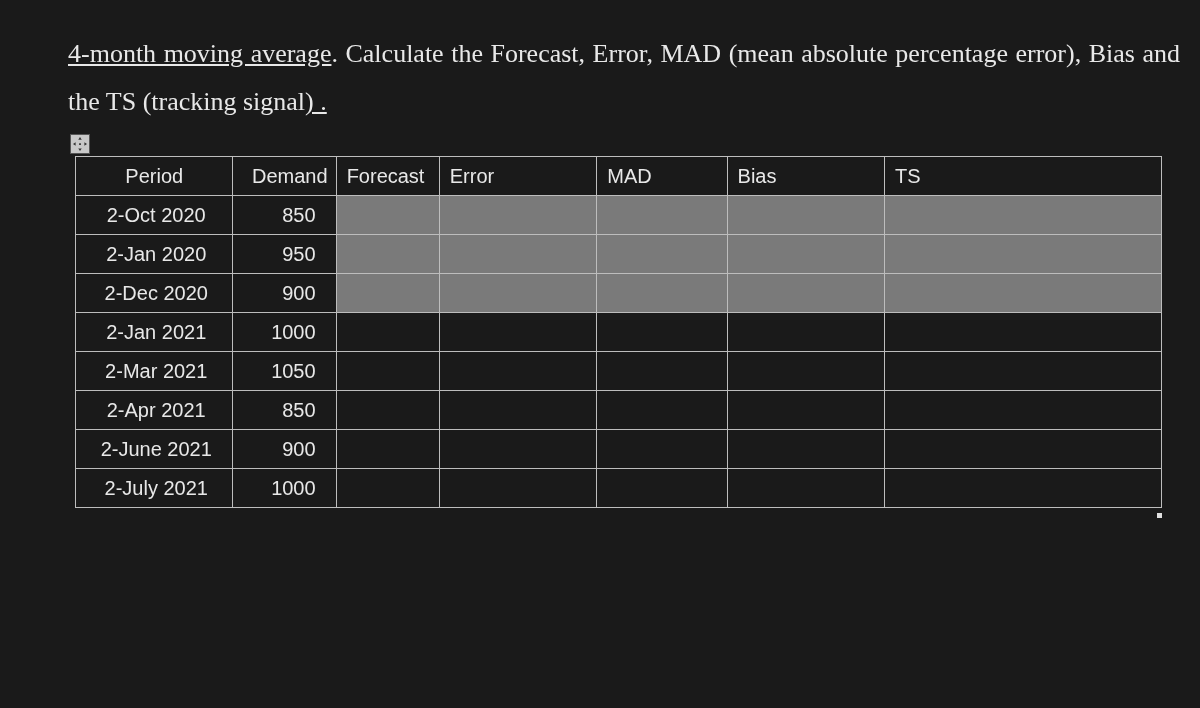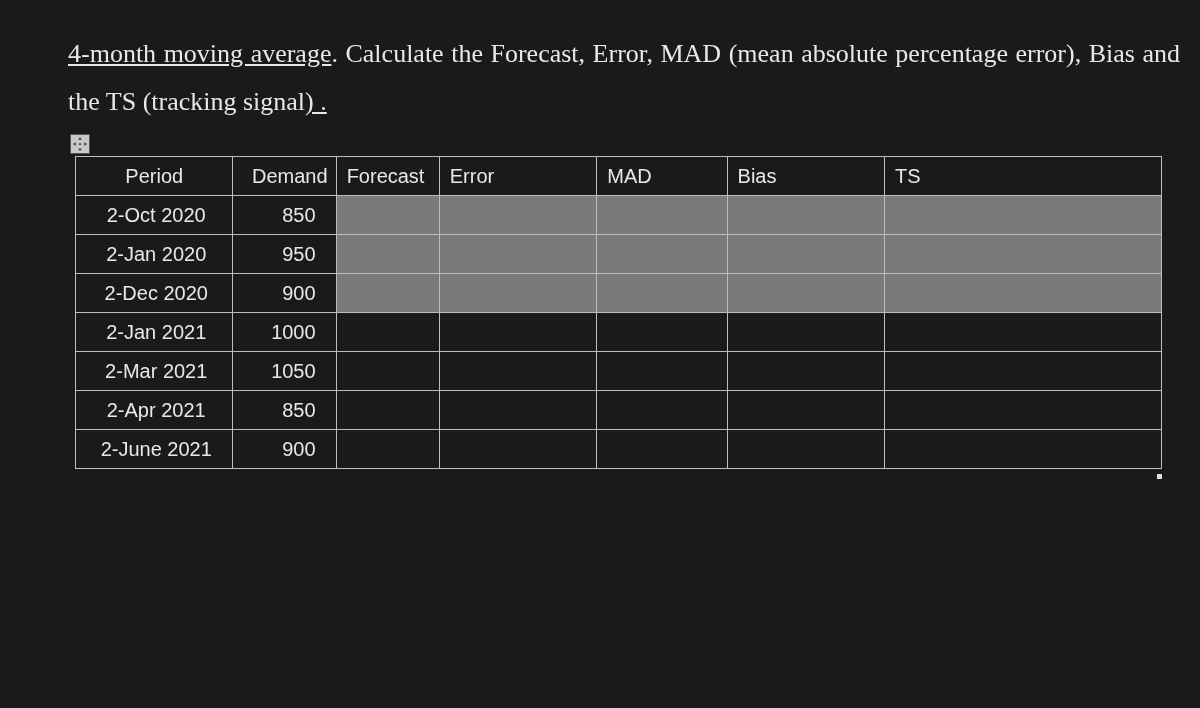--- a/index.html
+++ b/index.html
@@ -193,16 +193,25 @@
         </tr>
         <tr>
           <td class="period">2-June 2021</td>
           <td class="demand">900</td>
           <td class=""></td>
           <td class=""></td>
           <td class=""></td>
           <td class=""></td>
           <td class=""></td>
         </tr>
+        <tr>
+          <td class="period">2-July 2021</td>
+          <td class="demand">1000</td>
+          <td class=""></td>
+          <td class=""></td>
+          <td class=""></td>
+          <td class=""></td>
+          <td class=""></td>
+        </tr>
       </tbody>
   </table>
   <div class="bottom-dot"></div>
 </div>
 
 </body></html>

